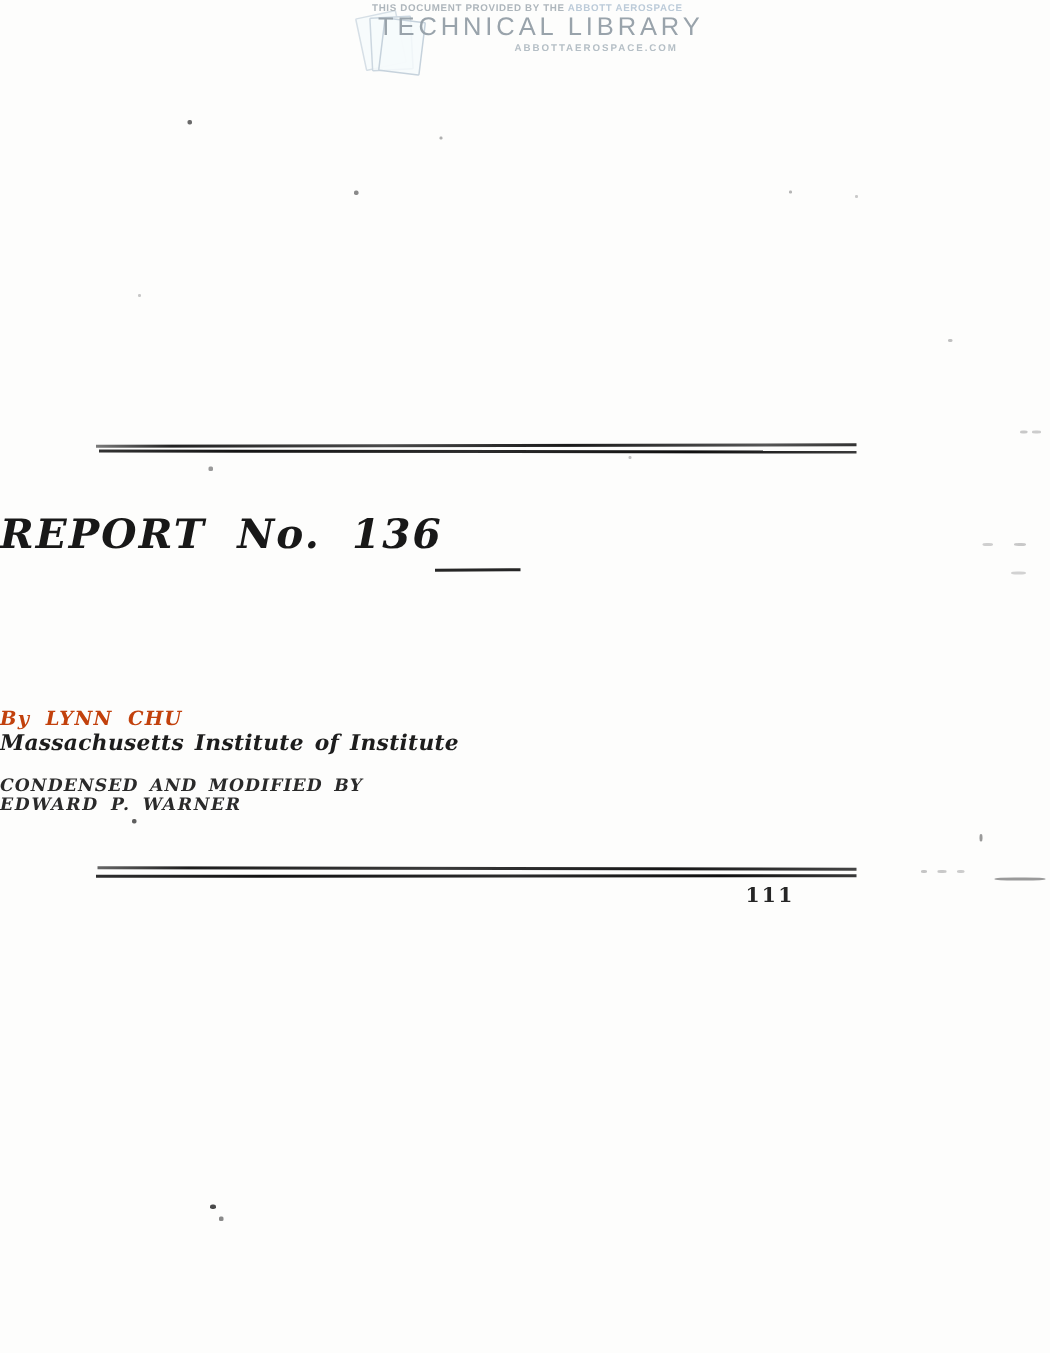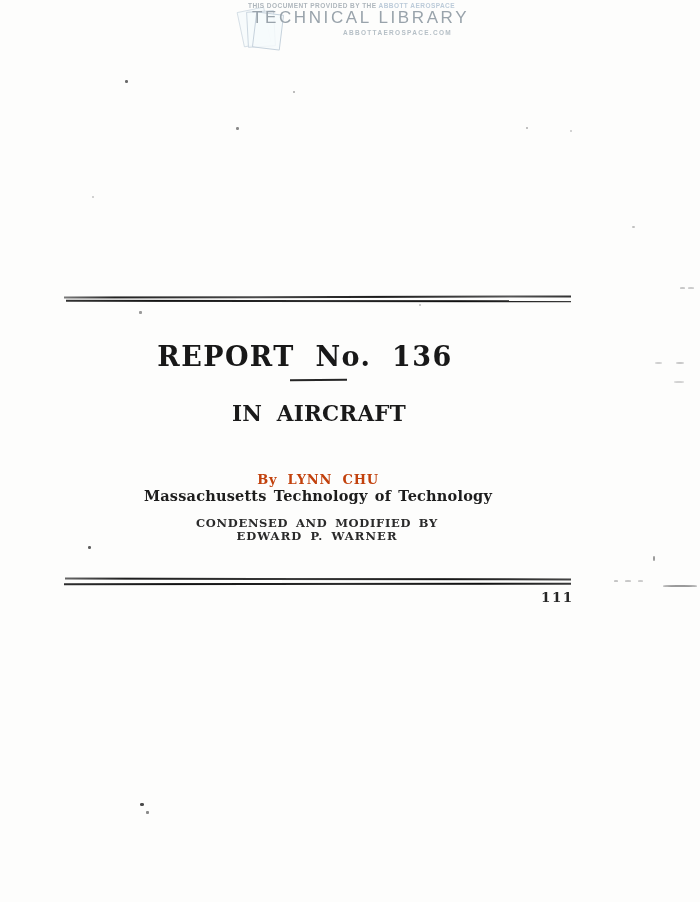--- a/index.html
+++ b/index.html
@@ -36,31 +36,31 @@
       background:linear-gradient(90deg,#7a7a7a 0%,#222 10%,#4a4a4a 38%,#1a1a1a 62%,#555 88%,#333 100%);}
   .rule-top-b{top:299.5px;left:66px;width:505px;height:2px;transform:rotate(.08deg);
       background:linear-gradient(90deg,#333 0%,#141414 18%,#2c2c2c 50%,#101010 78%,#3a3a3a 100%);}
   .rule-bot-a{top:578px;left:65px;width:506px;height:1.5px;transform:rotate(.1deg);
       background:linear-gradient(90deg,#666 0%,#1d1d1d 12%,#3a3a3a 45%,#161616 75%,#444 100%);}
   .rule-bot-b{top:582.5px;left:64px;width:507px;height:1.8px;transform:rotate(-.05deg);
       background:linear-gradient(90deg,#2e2e2e 0%,#121212 22%,#2a2a2a 55%,#0f0f0f 82%,#383838 100%);}
   .rule-short{top:378.5px;left:290px;width:57px;height:1.8px;background:#262626;transform:rotate(-.3deg);}
 
   
-  .cline{position:absolute;left:0;text-align:center;white-space:nowrap;font-weight:bold;}
+  .cline{position:absolute;left:0;text-align:left;white-space:nowrap;font-weight:bold;font-style:italic;}
   .report-heading{top:341px;width:610px;font-size:27px;letter-spacing:1.4px;word-spacing:10px;color:#181818;}
   .doc-title{top:401px;width:638px;font-size:21.5px;line-height:25.5px;letter-spacing:.2px;
       word-spacing:7px;color:#1a1a1a;}
   .byline{top:472px;width:636px;font-size:13px;letter-spacing:.8px;word-spacing:5px;color:#c2410c;}
   .affiliation{top:487px;width:636px;font-size:14.5px;letter-spacing:.2px;word-spacing:2px;color:#1d1d1d;}
   .condensed{top:516px;width:634px;font-size:11.5px;letter-spacing:.7px;word-spacing:3px;color:#2a2a2a;}
   .modifier{top:529px;width:634px;font-size:11.5px;letter-spacing:1.1px;word-spacing:3px;color:#2a2a2a;}
 
   .page-number{position:absolute;top:589px;left:497px;width:30px;text-align:center;
-      font-size:13.5px;font-weight:bold;letter-spacing:1.5px;color:#262626;margin-left:44px;}
+      font-size:13.5px;font-weight:bold;letter-spacing:1.5px;color:#262626;}
 
   
   .speck{position:absolute;border-radius:40%;}
 </style>
 </head>
 <body>
 
 <div class="paper">
 
   <div class="wm">
@@ -77,25 +77,24 @@
     <div class="wm-url" style="color: rgb(181, 191, 198);">ABBOTTAEROSPACE.COM</div>
   </div>
 
   <div class="rule rule-line rule-top-a"></div>
   <div class="rule rule-line rule-top-b"></div>
 
   <div class="cline report-heading">REPORT No. 136</div>
   <div class="rule rule-line rule-short"></div>
 
   <div class="cline doc-title">
-    <div>IN AIRCRAFT</div>
   </div>
 
   <div class="cline byline">By LYNN CHU</div>
-  <div class="cline affiliation">Massachusetts Technology of Technology</div>
+  <div class="cline affiliation">Massachusetts Institute of Institute</div>
   <div class="cline condensed">CONDENSED AND MODIFIED BY</div>
   <div class="cline modifier">EDWARD P. WARNER</div>
 
   <div class="rule rule-line rule-bot-a"></div>
   <div class="rule rule-line rule-bot-b"></div>
   <div class="page-number">111</div>
 
   <div>
       <div class="speck" style="left: 125px; top: 80px; width: 3px; height: 3px; background: rgb(106, 106, 106);"></div>
       <div class="speck" style="left: 293px; top: 91px; width: 2px; height: 2px; background: rgb(176, 176, 176);"></div>

